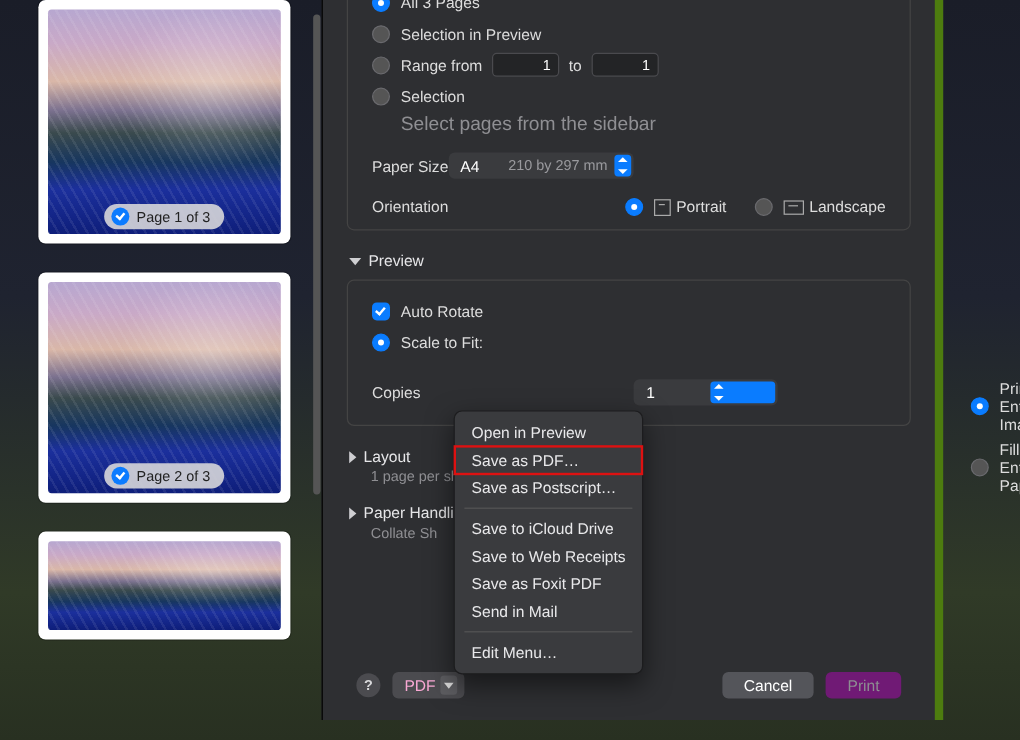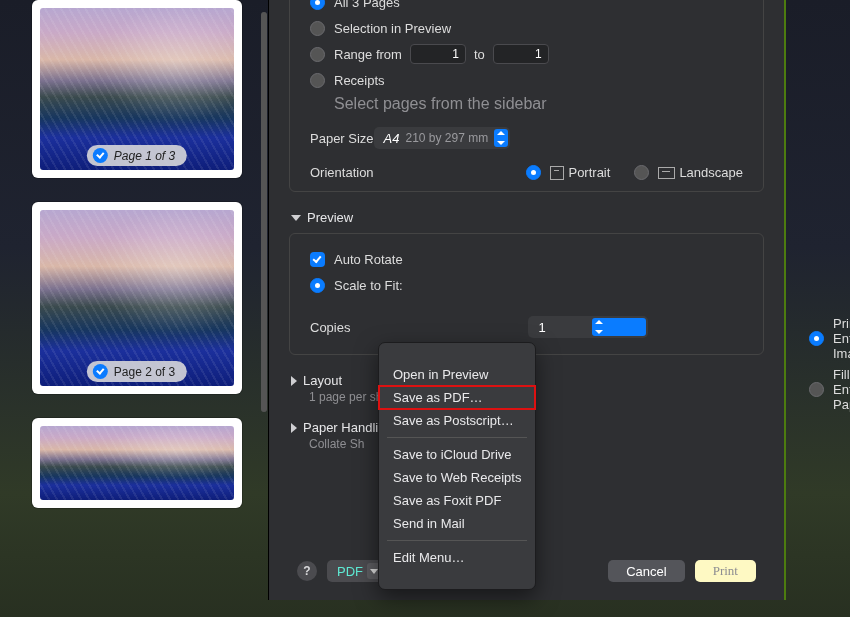--- a/index.html
+++ b/index.html
@@ -2,57 +2,57 @@
 <html><head>
 <meta charset="utf-8">
 <style>
   * { box-sizing: border-box; margin: 0; padding: 0; }
   html, body { width: 850px; height: 617px; overflow: hidden; font-family: -apple-system, "Helvetica Neue", Arial, sans-serif; font-size: 13px; color: #ddd; }
   body { background: linear-gradient(180deg,#1a1d28 0%, #1f2330 40%, #303a27 80%, #283021 100%); position: relative; }
 
   
   .sidebar { position: absolute; left: 32px; top: 0; width: 210px; height: 600px; }
   .thumb-card { background:#fff; border-radius:6px; padding:8px; margin-bottom:24px; position:relative; height:192px; box-shadow:0 0 0 1px rgba(0,0,0,.2); }
-  .thumb-card.first { height:178px;font-style:italic; }
+  .thumb-card.first { height:203px; }
   .thumb-card.last  { height:90px; margin-bottom:0; }
   .thumb-img { width:100%; height:100%; border-radius:3px; background:
      linear-gradient(180deg,#b7a7d0 0%, #c9a9c7 15%, #d9b7a8 32%, #7b718f 45%, #3a4a4d 55%, #17365f 68%, #1b2f9c 80%, #0e1e7a 100%);
      position:relative; overflow:hidden; }
   .thumb-img::after{ content:""; position:absolute; inset:0; background:
      radial-gradient(ellipse at 70% 35%, rgba(255,255,255,.25), transparent 40%),
      repeating-linear-gradient(60deg, rgba(255,255,255,.08) 0 2px, transparent 2px 7px); }
   .page-pill { position:absolute; left:50%; bottom:12px; transform:translateX(-50%); display:flex; align-items:center; gap:6px;
     background:rgba(210,210,216,.92); color:#222; font-size:12px; padding:3px 12px 3px 6px; border-radius:14px; }
   .check-badge { width:15px; height:15px; border-radius:50%; background:#0b7bff; position:relative; flex:0 0 15px; }
   .check-badge::after{content:""; position:absolute; left:4px; top:4px; width:5px; height:3px; border-left:2px solid #fff; border-bottom:2px solid #fff; transform:rotate(-50deg);}
 
   
   .dialog { position:absolute; left:268px; top:0; width:518px; height:600px;
-            background:#2e2f32; border-left:1px solid #000; border-right:2px solid #4d7c0f; }
+            background:#2e2f32; border-left:1px solid #000; border-right:7px solid #4d7c0f; }
   .scroll-track { position:absolute; left:-8px; top:12px; width:6px; height:400px; background:rgba(255,255,255,.06); border-radius:3px; }
   .scroll-thumb { position:absolute; left:-8px; top:12px; width:6px; height:400px; background:#555; border-radius:3px; }
 
   .section { padding: 0 30px; }
   .section.box { margin: 0 20px 18px; padding:10px 20px; border:1px solid #444; border-radius:6px; }
 
   .row { display:flex; align-items:center; min-height:22px; margin:4px 0; }
   .hint { color:#8f8f93; font-size:16px; margin-left:24px; }
 
   .radio { width:15px; height:15px; border-radius:50%; background:#555; border:1px solid #6a6a6e; margin-right:9px; flex:0 0 15px; position:relative; }
   .radio.sel { background:#0a7cff; border-color:#0a7cff; }
   .radio.sel::after{content:""; position:absolute; left:4px; top:4px; width:5px; height:5px; border-radius:50%; background:#fff;}
   .checkbox { width:15px; height:15px; border-radius:4px; background:#0a7cff; margin-right:9px; flex:0 0 15px; position:relative; }
   .checkbox::after{content:""; position:absolute; left:3px; top:4px; width:6px; height:3px; border-left:2px solid #fff; border-bottom:2px solid #fff; transform:rotate(-50deg);}
 
   .num-input { width:56px; height:20px; background:#232426; border:1px solid #4a4a4e; border-radius:4px; color:#fff; text-align:right; padding:0 6px; font-size:12px; }
   .mid { margin:0 8px; }
 
   .paper-row { display:flex; align-items:center; margin-top:14px; }
   .picker { display:flex; align-items:center; background:#3a3b3e; border-radius:5px; height:22px; padding:0 2px 0 10px; }
-  .picker .val { color:#fff; margin-right:6px;font-style:italic; }
+  .picker .val { color:#fff; margin-right:24px; }
   .picker .dim { color:#9a9a9e; font-size:12px; margin-right:6px; }
   .stepper { width:14px; height:18px; background:#0a7cff; border-radius:3px; position:relative; }
   .stepper::before,.stepper::after{content:"";position:absolute;left:3px;width:0;height:0;border-left:4px solid transparent;border-right:4px solid transparent;}
   .stepper::before{top:2px;border-bottom:4px solid #fff;}
   .stepper::after{bottom:2px;border-top:4px solid #fff;}
 
   .orient-row { display:flex; align-items:center; justify-content:space-between; margin-top:16px; margin-bottom:1px; }
   .orient-opts { display:flex; align-items:center; gap:24px; }
   .oicon { width:14px; height:14px; border:1px solid #aaa; position:relative; margin-right:4px;}
   .oicon.p::after{content:"";position:absolute;left:3px;top:3px;width:5px;border-top:1px solid #aaa;}
@@ -68,29 +68,29 @@
   .copies-row { display:flex; align-items:center; gap:14px; margin-top:20px; }
   .copies-input { display:flex; align-items:center; background:#3a3b3e; border-radius:5px; height:22px; width:120px; padding:0 2px 0 10px; color:#fff; }
   .copies-input span { flex:1; }
 
   .subsec { margin:16px 0 0 22px; }
   .subhint { color:#8f8f93; font-size:12px; margin:2px 0 0 18px; }
 
   
   .bottom { position:absolute; left:0; right:0; bottom:18px; display:flex; align-items:center; padding:0 28px; gap:10px;}
   .help { width:20px; height:20px; border-radius:50%; background:#4b4b4f; color:#d9d9db; display:flex; align-items:center; justify-content:center; font-size:12px; font-weight:600; }
-  .pdf-btn { display:flex; align-items:center; gap:4px; background:#4b4b4f; border-radius:5px; height:22px; padding:0 6px 0 10px; color:#5eead4; }
+  .pdf-btn { display:flex; align-items:center; gap:4px; background:#4b4b4f; border-radius:5px; height:22px; padding:0 6px 0 10px; color:#f9a8d4; }
   .pdf-btn .dd { width:14px; height:16px; background:#5d5d61; border-radius:3px; position:relative; }
   .pdf-btn .dd::after{content:"";position:absolute;left:3px;top:6px;width:0;height:0;border-left:4px solid transparent;border-right:4px solid transparent;border-top:5px solid #ddd;}
   .spacer{flex:1;}
   .btn { height:22px; border-radius:5px; padding:0 18px; display:flex; align-items:center; color:#fff; background:#54555a; }
-  .btn.disabled{ color:#8d8d91; background:#fef9c3;font-family:Liberation Serif, serif;}
-
-  
-  .menu { position:absolute; left:378px; top:342px; width:158px; background:#3a3b3e; border:1px solid #1c1c1e; border-radius:7px; box-shadow:0 8px 22px rgba(0,0,0,.5); padding:20px 0; }
+  .btn.disabled{ color:#8d8d91; background:#701a75;}
+
+  
+  .menu { position:absolute; left:378px; top:342px; width:158px; background:#3a3b3e; border:1px solid #1c1c1e; border-radius:7px; box-shadow:0 8px 22px rgba(0,0,0,.5); padding:6px 0; }
   .menu .item { padding:4px 14px; color:#e9e9eb; font-size:13px; white-space:nowrap; }
   .menu .item.hi { outline:2px solid #d11; outline-offset:-1px; }
   .menu .sep { height:1px; background:#555; margin:5px 8px; }
 
   .pct { color:#7a7a7e; margin-left:auto; margin-right:56px;}
   .inline-opts{display:flex;align-items:center;}
 
   .opt-stack { position:absolute; left:540px; top:316px; display:flex; flex-direction:column; gap:6px; }
 </style>
 </head>
@@ -131,21 +131,21 @@
     </div>
     <div class="row">
       <span class="radio"></span>
       <span>Range from</span>
       <input class="num-input mid" value="1" style="">
       <span>to</span>
       <input class="num-input mid" value="1" style="">
     </div>
     <div class="row">
       <span class="radio"></span>
-      <span>Receipts</span>
+      <span>Selection</span>
     </div>
     <div class="hint">Select pages from the sidebar</div>
 
     <div class="paper-row">
       <span>Paper Size</span>
       <div class="picker">
         <span class="val">A4</span>
         <span class="dim">210 by 297 mm</span>
         <span class="stepper"></span>
       </div>

